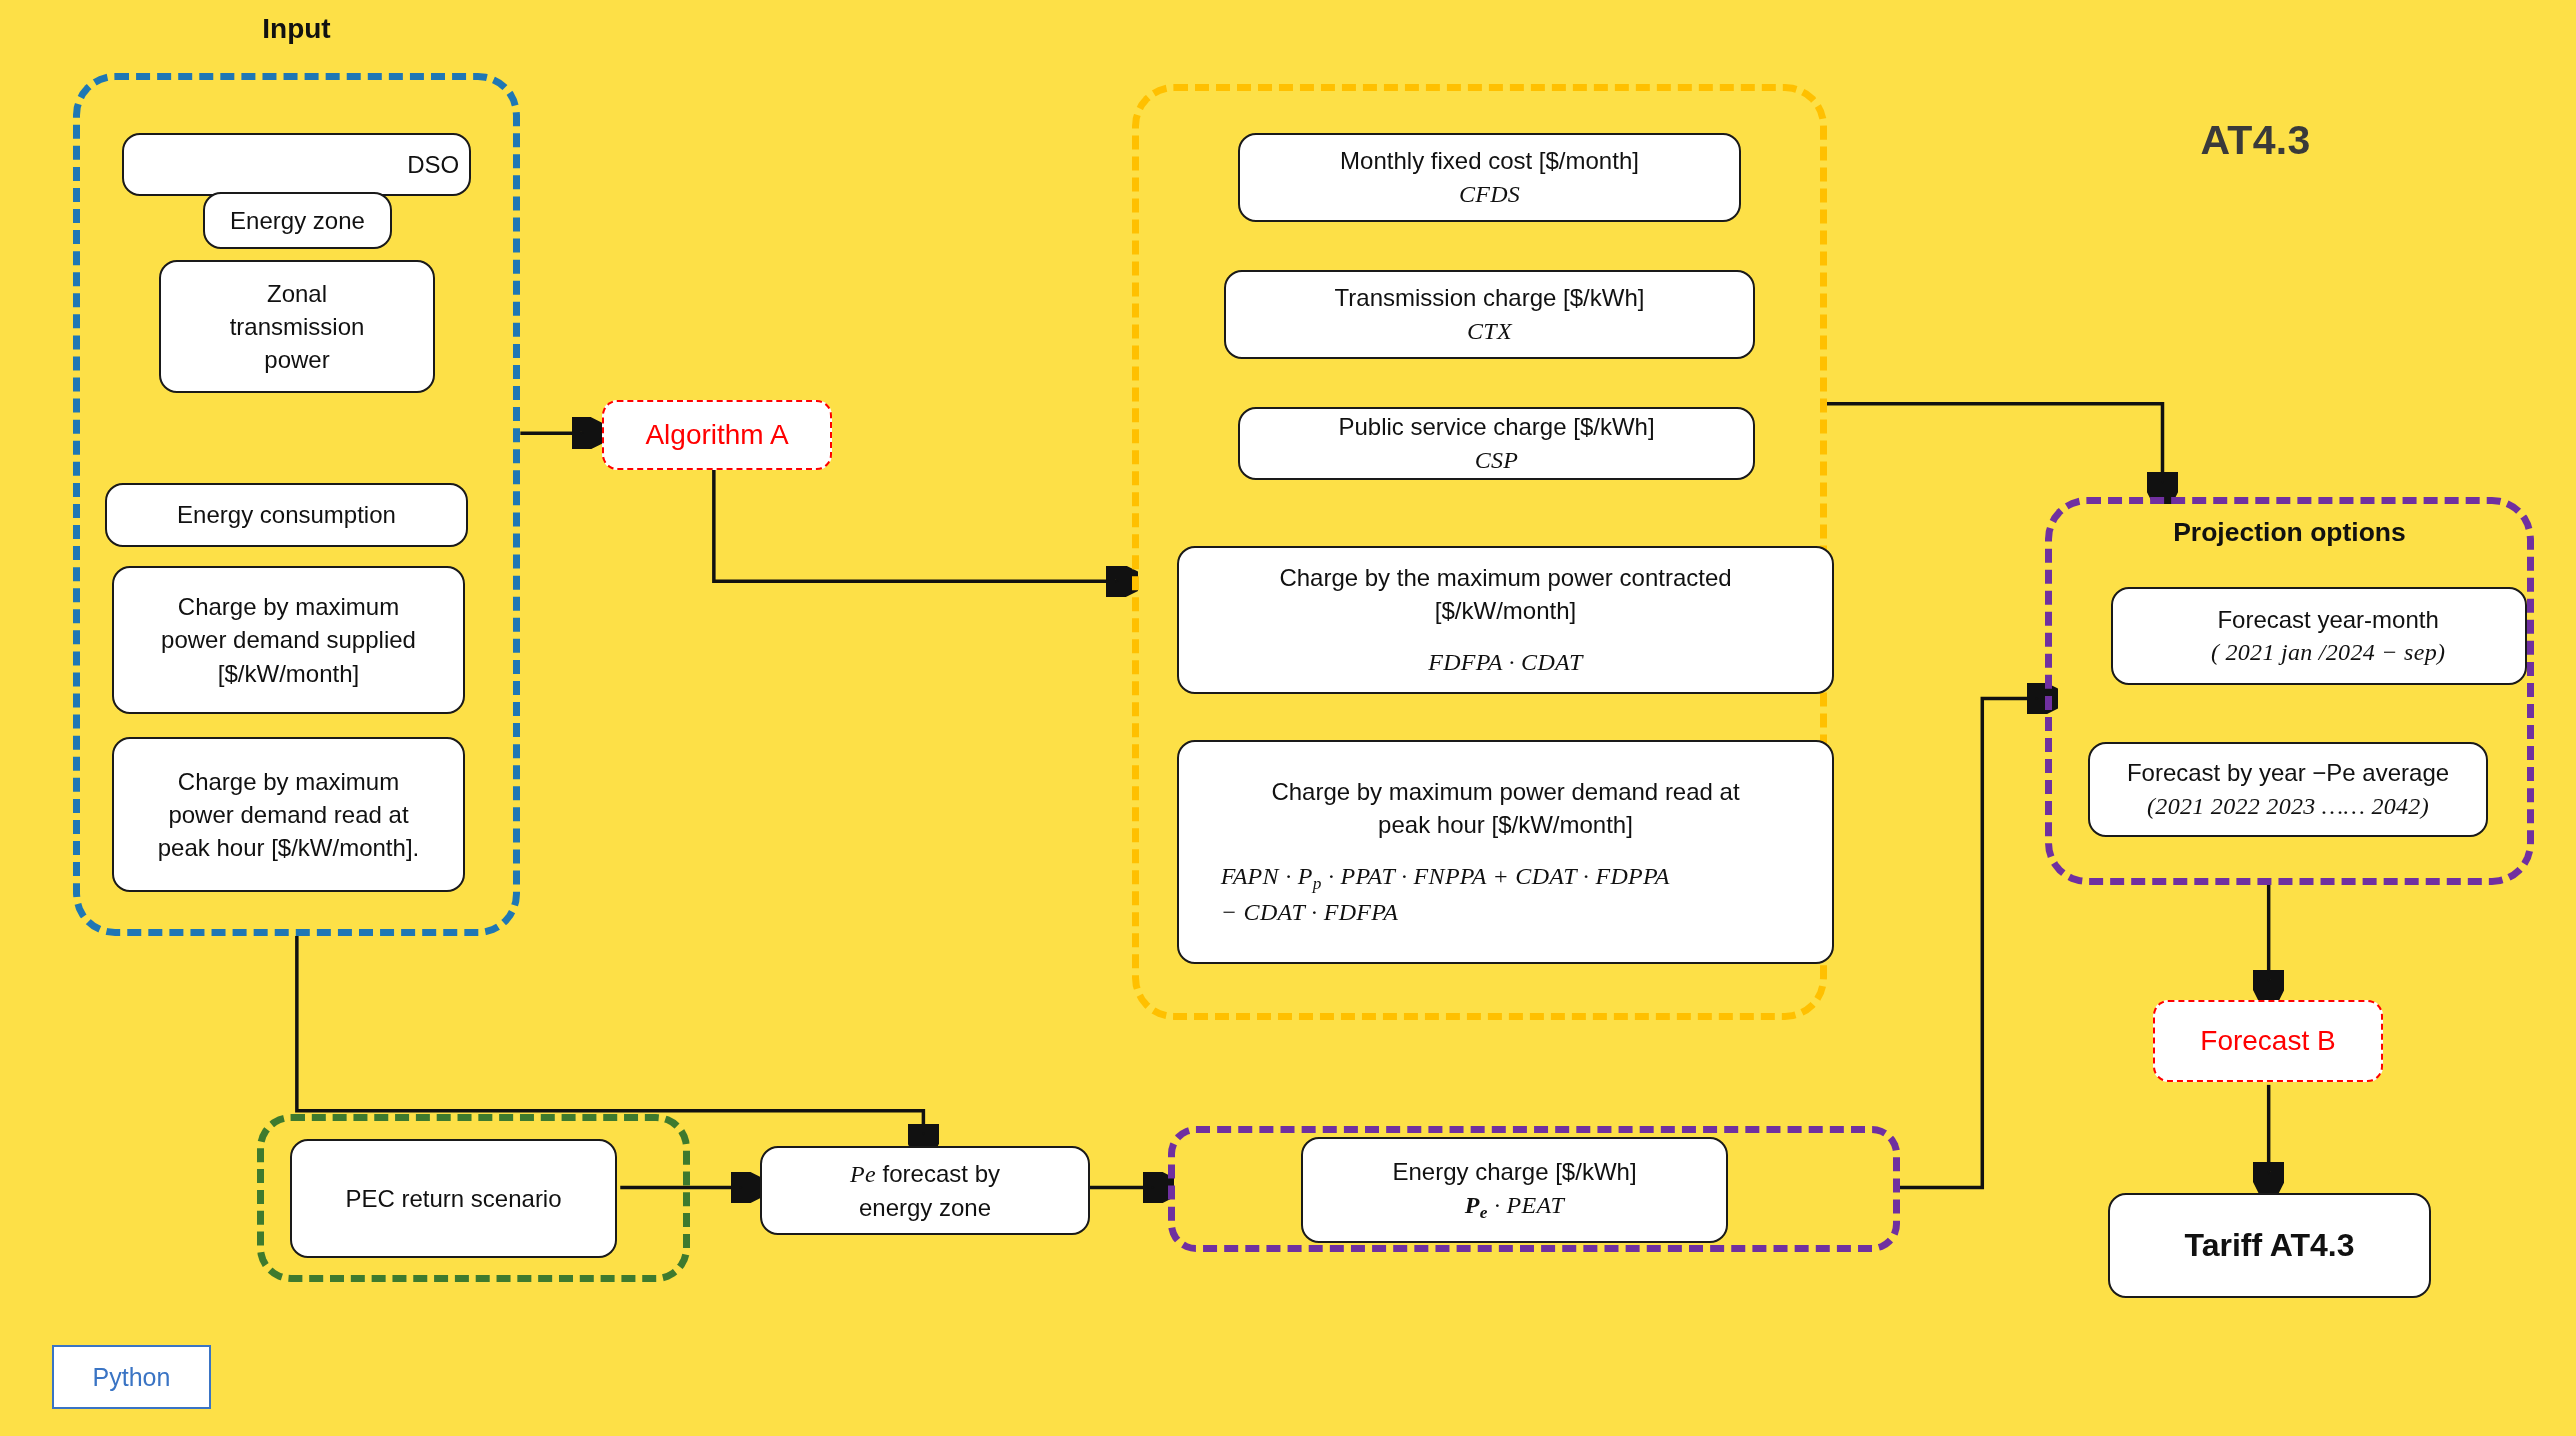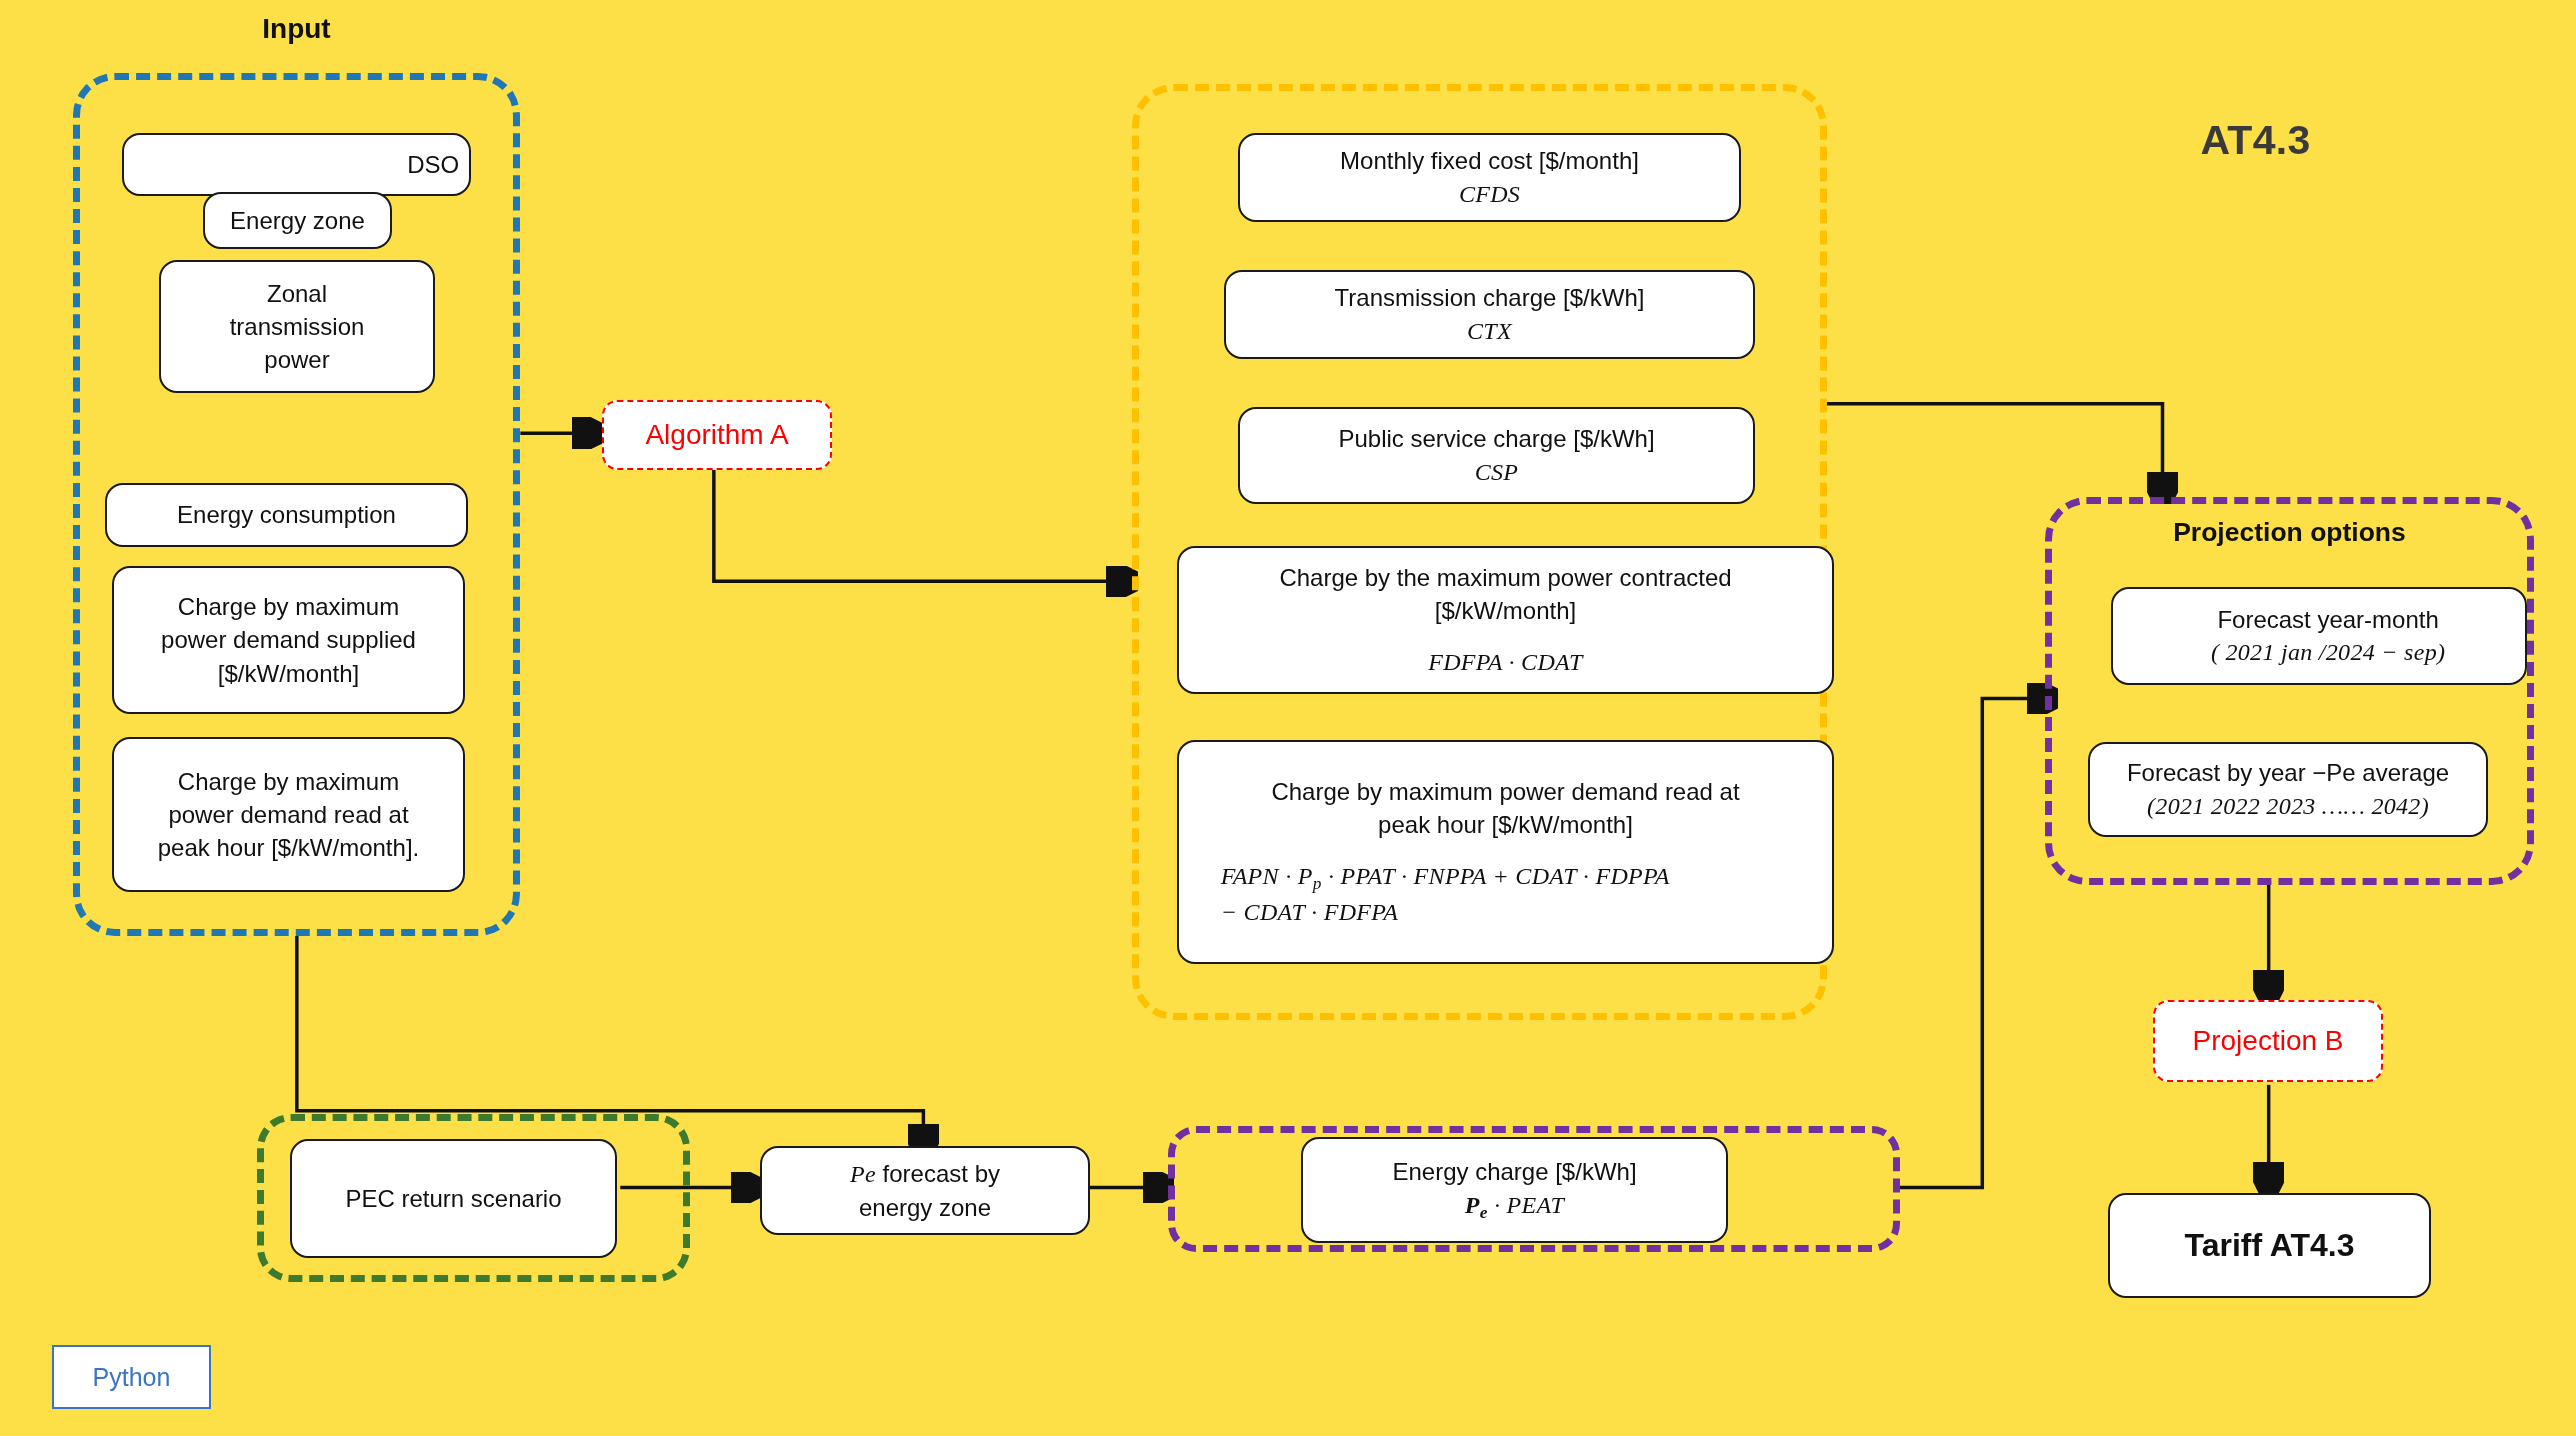--- a/index.html
+++ b/index.html
@@ -171,21 +171,21 @@
   <div class="box" style="left:1238px;top:133px;width:503px;height:89px;">
     <span class="ln">Monthly fixed cost [$/month]</span>
     <span class="ln formula">CFDS</span>
   </div>
 
   <div class="box" style="left:1224px;top:270px;width:531px;height:89px;">
     <span class="ln">Transmission charge [$/kWh]</span>
     <span class="ln formula">CTX</span>
   </div>
 
-  <div class="box" style="left:1238px;top:407px;width:517px;height:97px;">
+  <div class="box" style="left:1238px;top:407px;width:517px;height:73px;">
     <span class="ln">Public service charge [$/kWh]</span>
     <span class="ln formula">CSP</span>
   </div>
 
   <div class="box" style="left:1177px;top:546px;width:657px;height:148px;">
     <span class="ln">Charge by the maximum power contracted</span>
     <span class="ln">[$/kW/month]</span>
     <span class="spacer"></span>
     <span class="ln formula">FDFPA · CDAT</span>
   </div>
@@ -208,21 +208,21 @@
     <span class="ln">Forecast year-month</span>
     <span class="ln formula">( 2021 jan  /2024 − sep)</span>
   </div>
 
   <div class="box" style="left:2088px;top:742px;width:400px;height:95px;">
     <span class="ln">Forecast by year −Pe average</span>
     <span class="ln formula">(2021  2022  2023 …… 2042)</span>
   </div>
 
   <div class="algo" style="left:2153px;top:1000px;width:230px;height:82px;">
-    <span>Projection B</span>
+    <span>Forecast B</span>
   </div>
 
   <div class="box" style="left:2108px;top:1193px;width:323px;height:105px;">
     <span class="ln bigbold">Tariff AT4.3</span>
   </div>
 
   <div class="group group-green" style="left:257px;top:1114px;width:433px;height:168px;border-radius:34px;"></div>
 
   <div class="box" style="left:290px;top:1139px;width:327px;height:119px;">
     <span class="ln">PEC return scenario</span>

